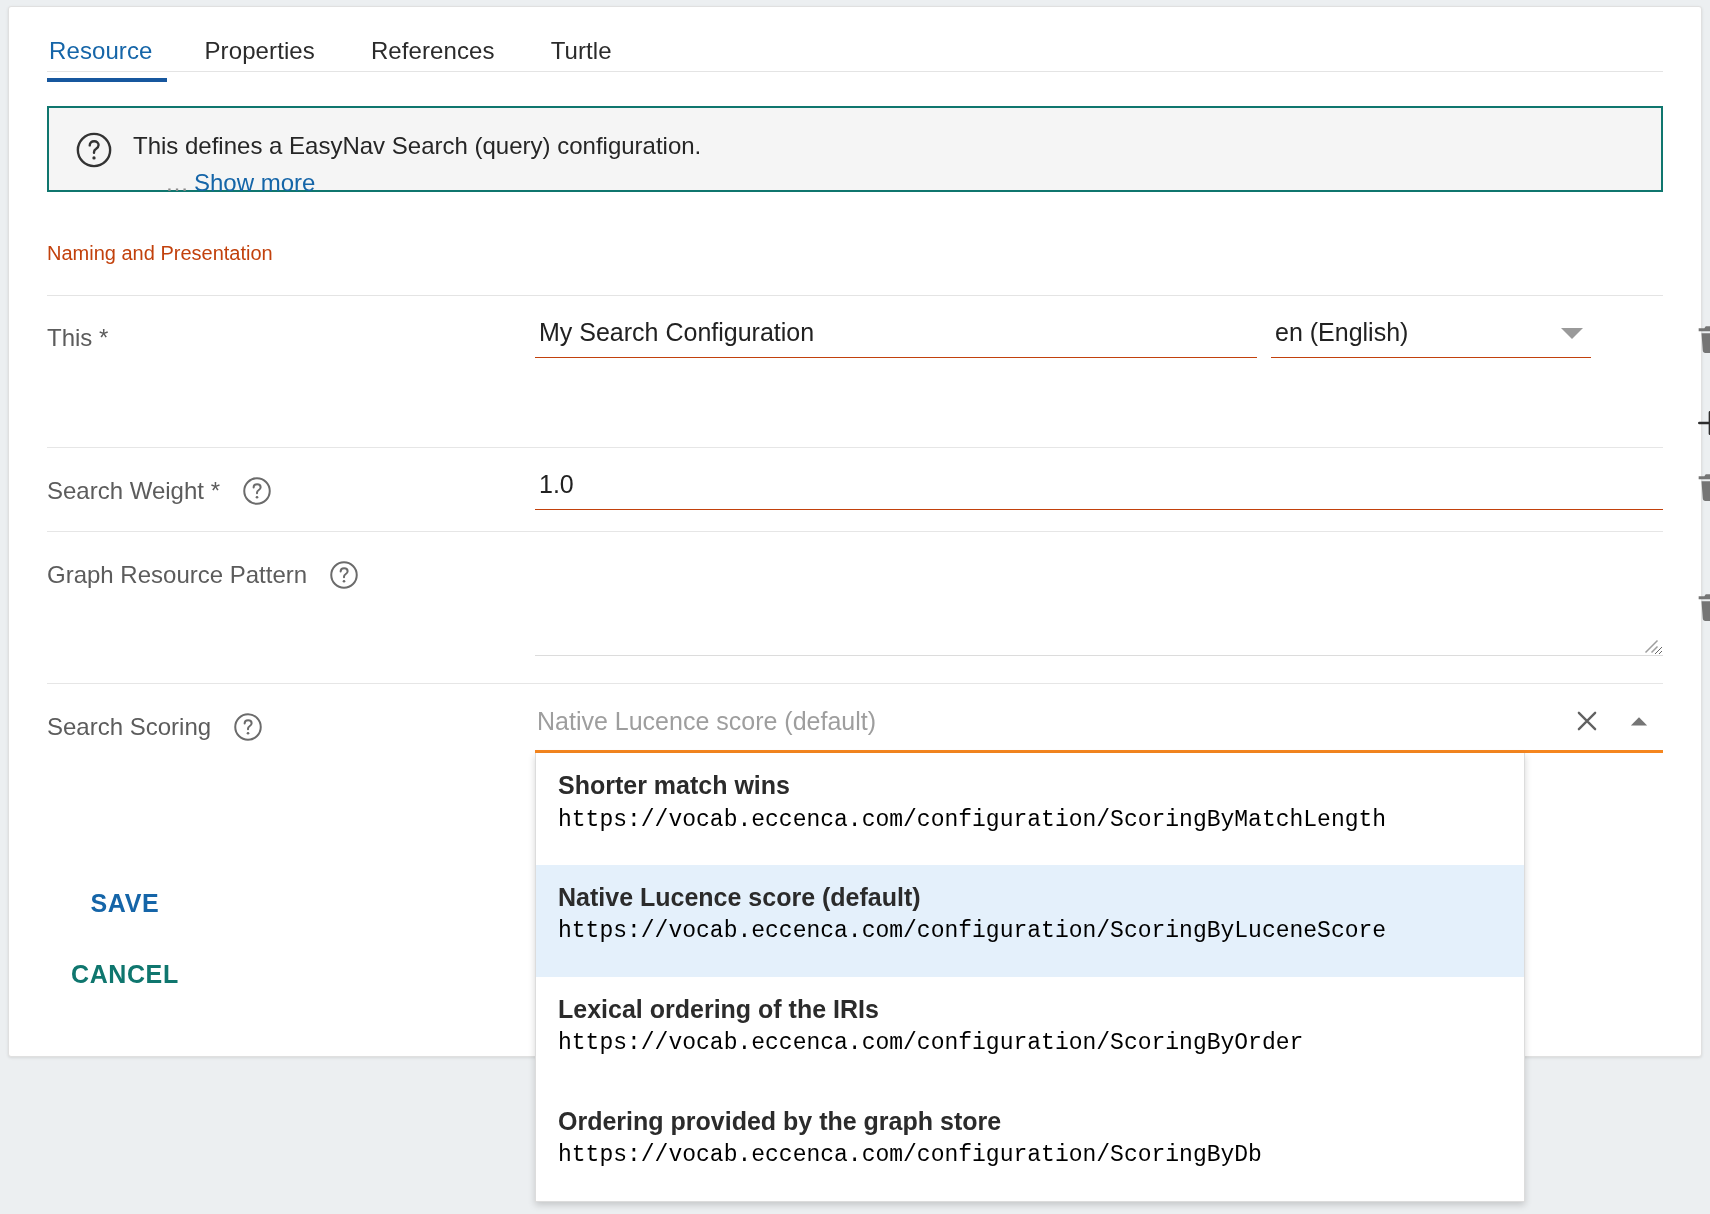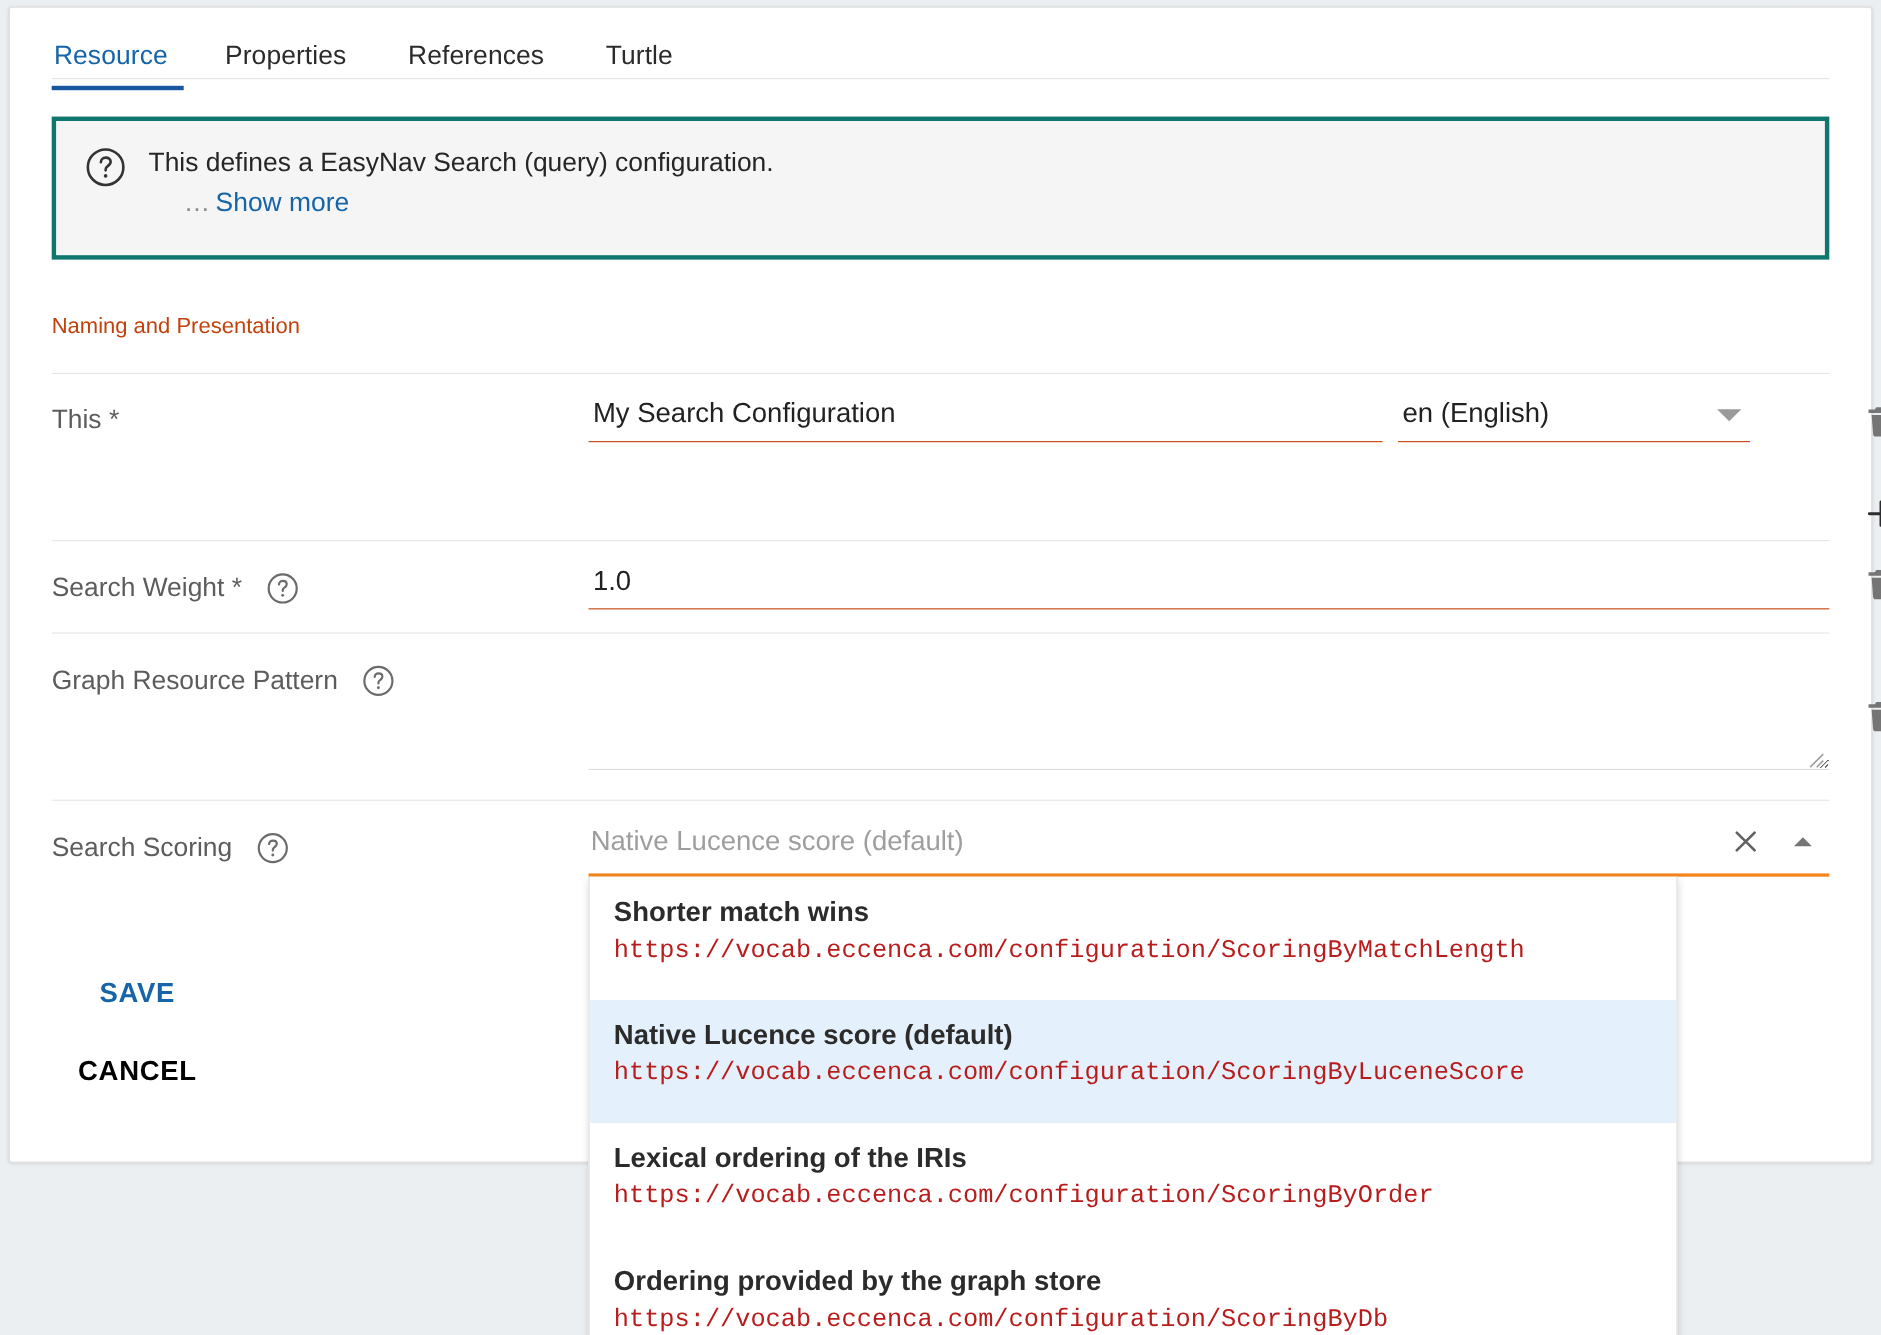--- a/index.html
+++ b/index.html
@@ -58,22 +58,22 @@
     position: absolute;
     left: 0; right: 10px; bottom: -1px;
     height: 4px;
     background: #17579e;
   }
 
   
   .banner {
     margin: 34px 38px 0 38px;
     background: #f5f5f5;
-    border: 4px solid #0f766e;
-    height: 130px;
+    border: 2px solid #0f766e;
+    height: 86px;
     display: flex;
     padding: 20px 0 0 26px;
   }
   .banner-icon {
     flex: 0 0 auto;
     width: 38px; height: 38px;
     margin-right: 20px;
     margin-top: 3px;
   }
   .banner-body { padding-top: 2px; }
@@ -218,21 +218,21 @@
   .dd-item.selected { background: #e4f0fb; }
   .dd-label {
     font-size: 25px;
     font-weight: bold;
     color: #2b2b2b;
     line-height: 1.3;
   }
   .dd-iri {
     font-family: "Liberation Mono", monospace;
     font-size: 23px;
-    color: #b91c1c;
+    color: #000000;
     margin-top: 4px;
     line-height: 1.28;
   }
 
   
   .actions {
     position: absolute;
     left: 38px;
     top: 872px;
     display: flex;
@@ -244,21 +244,21 @@
     font-size: 25px;
     font-weight: bold;
     letter-spacing: .6px;
     padding: 10px 24px;
     cursor: pointer;
     background: transparent;
     border: none;
     font-family: "Liberation Sans", sans-serif;
   }
   .btn-save { color: #1565a8; }
-  .btn-cancel { color: #000000; }
+  .btn-cancel { color: #0f766e; }
 </style>
 </head>
 <body>
 
 <div id="app">
 
   <div class="card">
 
     <div class="tabbar">
       <div class="tab active">

